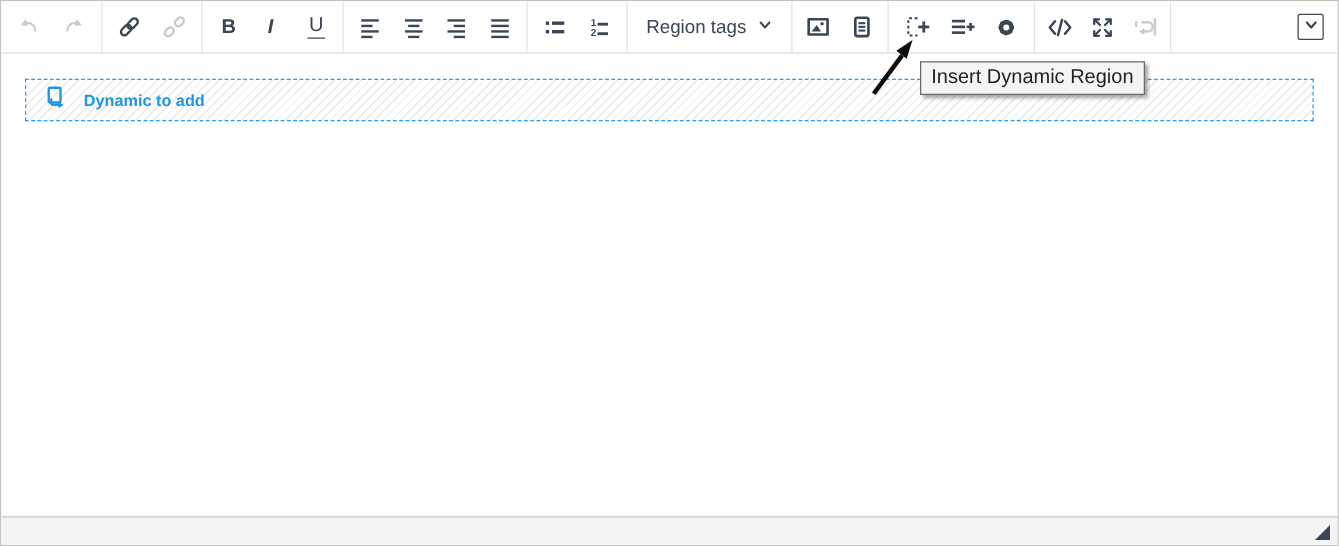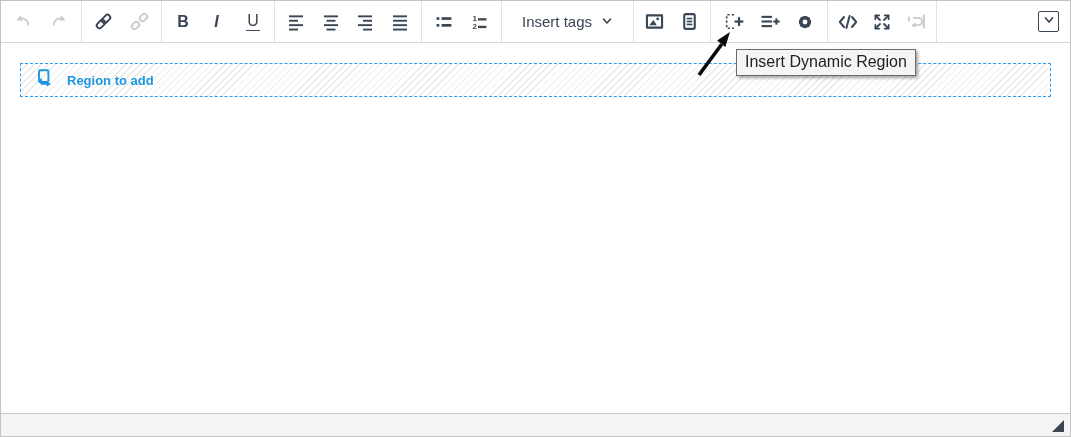--- a/index.html
+++ b/index.html
@@ -175,21 +175,21 @@
               <rect class="f" x="9" y="6.2" width="8.4" height="2.3"></rect>
           <text class="num" x="3.6" y="16.8">2</text>
               <rect class="f" x="9" y="13.8" width="8.4" height="2.3"></rect>
         </svg>
           </span>
       </button>
     </div>
 
     <div class="group g6">
       <div class="smart-tags">
-        <span class="smart-tags-label">Insert tags</span>
+        <span class="smart-tags-label">Region tags</span>
         <span><svg width="12" height="12" viewBox="0 0 12 12">
           <polyline class="s" style="stroke-width:1.6" points="2.5,4 6,8 9.5,4"></polyline>
         </svg></span>
       </div>
     </div>
 
     <div class="group g7">
       <button class="tb">
         <span>
             <svg width="21" height="21" viewBox="0 0 20 20">
@@ -291,21 +291,21 @@
     </div>
   </div>
 
   <div class="content">
     <div class="dyn-region">
       <span><svg width="20" height="20" viewBox="0 0 20 20">
         <rect class="blue-s" x="5" y="2.2" width="9.4" height="11.8" rx="1"></rect>
         <path class="blue-s" d="M7 11.5 V14.6 A1.3 1.3 0 0 0 8.3 15.9 H13"></path>
         <polygon class="blue-f" points="12.6,13.4 17,15.9 12.6,18.4"></polygon>
       </svg></span>
-      <span class="dyn-label">Region to add</span>
+      <span class="dyn-label">Dynamic to add</span>
     </div>
   </div>
 
   <svg class="annot-arrow" width="46" height="54" viewBox="0 0 46 54">
     <line x1="8" y1="47" x2="30.7" y2="16.3" stroke="#0a0a0a" stroke-width="3.6"></line>
     <polygon points="39,4 34.3,19 26.1,12.6" fill="#0a0a0a"></polygon>
   </svg>
 
   <div class="tooltip">
     <span>Insert Dynamic Region</span>

